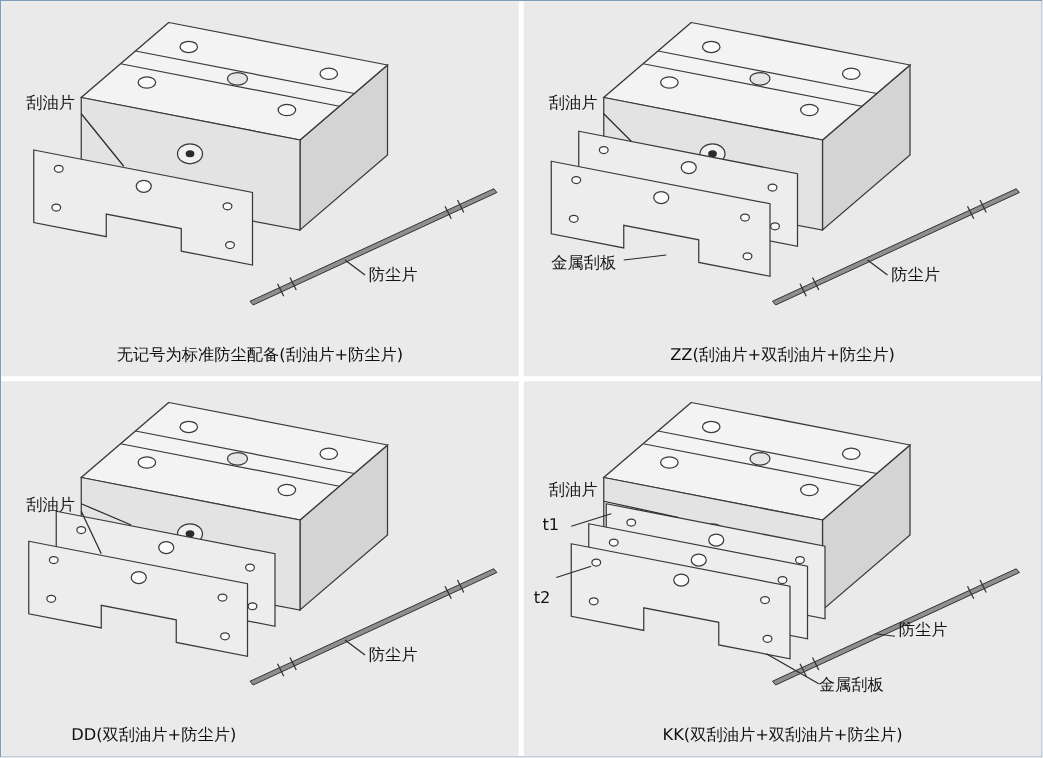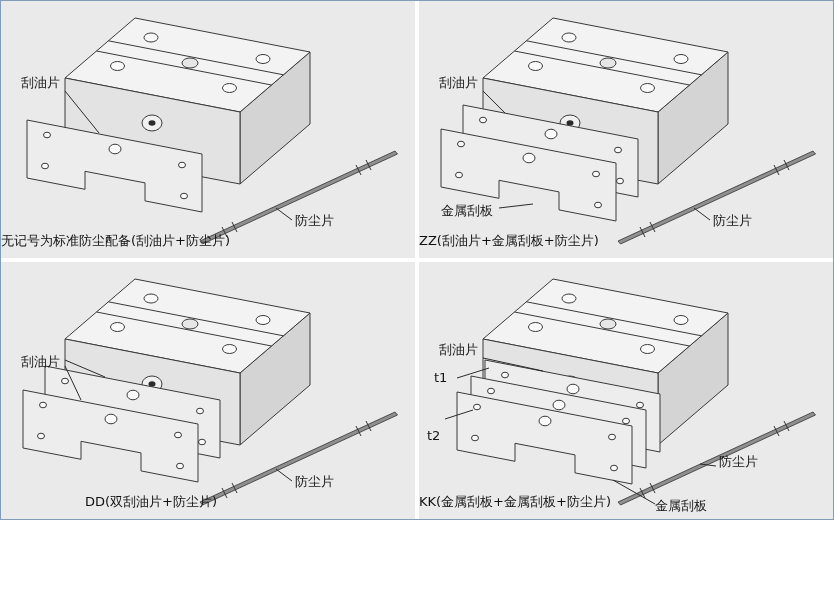--- a/index.html
+++ b/index.html
@@ -1,22 +1,22 @@
 <!DOCTYPE html>
 <html><head>
 <meta charset="utf-8">
 <style>
   html,body{margin:0;padding:0;background:#ffffff;font-family:"DejaVu Sans","Liberation Sans",sans-serif;}
-  #app{width:834px;height:520px;box-sizing:border-box;border:1px solid #7f9db9;background:#fef9c3;text-decoration:underline;}
+  #app{width:834px;height:606px;box-sizing:border-box;border:1px solid #7f9db9;background:#fef9c3;text-decoration:underline;}
   .grid{display:grid;width:100%;height:100%;grid-template-columns:1fr 1fr;grid-template-rows:1fr 1fr;gap:4px;background:#ffffff;}
   .quad{position:relative;background:#eaeaea;overflow:hidden;}
   .draw{position:absolute;left:14px;top:2px;}
   .lbl{position:absolute;font-size:13px;color:#141414;white-space:nowrap;line-height:16px;}
-  .cap{position:absolute;bottom:8px;left:0;width:100%;text-align:left;font-size:13px;color:#101010;}
-  .cap.left{text-align:left;padding-left:84px;box-sizing:border-box;}
+  .cap{position:absolute;bottom:8px;left:0;width:100%;text-align:center;font-size:13px;color:#101010;}
+  .cap.left{text-align:left;padding-left:56px;box-sizing:border-box;}
   .ld{stroke:#2b2b2b;stroke-width:1;fill:none;}
   .outline{stroke:#3a3a3a;stroke-width:1;}
 </style>
 </head>
 <body>
 
 <svg width="0" height="0" style="position:absolute" aria-hidden="true">
   <defs>
     <g id="lm-block">
       <polygon class="outline" points="225,109 295,49 295,121 225,181" fill="#d4d4d4"></polygon>
@@ -72,21 +72,21 @@
         <use href="#lm-block"></use>
         <use href="#seal-plate" x="30" y="102"></use>
         <use href="#seal-plate" x="8" y="126"></use>
         <line class="ld" x1="50" y1="88" x2="72" y2="110"></line>
         <line class="ld" x1="66" y1="205" x2="100" y2="201"></line>
         <line class="ld" x1="277" y1="217" x2="261" y2="205"></line>
       </svg>
       <div class="lbl" style="left:20px;top:74px">刮油片</div>
       <div class="lbl" style="left:22px;top:202px">金属刮板</div>
       <div class="lbl" style="left:294px;top:212px">防尘片</div>
-      <div class="cap">ZZ(刮油片+金属刮板+防尘片)</div>
+      <div class="cap">ZZ(刮油片+双刮油片+防尘片)</div>
     </div>
 
     <div class="quad">
       <svg class="draw" viewBox="0 0 400 270" width="400" height="270">
         <use href="#dust-strip" x="185" y="148"></use>
         <use href="#lm-block"></use>
         <use href="#seal-plate" x="30" y="102"></use>
         <use href="#seal-plate" x="8" y="126"></use>
         <line class="ld" x1="50" y1="96" x2="90" y2="113"></line>
         <line class="ld" x1="50" y1="102" x2="66" y2="136"></line>
@@ -108,17 +108,17 @@
         <line class="ld" x1="24" y1="114" x2="56" y2="104"></line>
         <line class="ld" x1="12" y1="155" x2="40" y2="146"></line>
         <line class="ld" x1="222" y1="240" x2="180" y2="216"></line>
         <line class="ld" x1="283" y1="202" x2="267" y2="200"></line>
       </svg>
       <div class="lbl" style="left:20px;top:80px">刮油片</div>
       <div class="lbl" style="left:15px;top:108px">t1</div>
       <div class="lbl" style="left:8px;top:166px">t2</div>
       <div class="lbl" style="left:236px;top:236px">金属刮板</div>
       <div class="lbl" style="left:300px;top:192px">防尘片</div>
-      <div class="cap">KK(金属刮板+金属刮板+防尘片)</div>
+      <div class="cap">KK(双刮油片+双刮油片+防尘片)</div>
     </div>
 
   </div>
 </div>
 
 </body></html>

